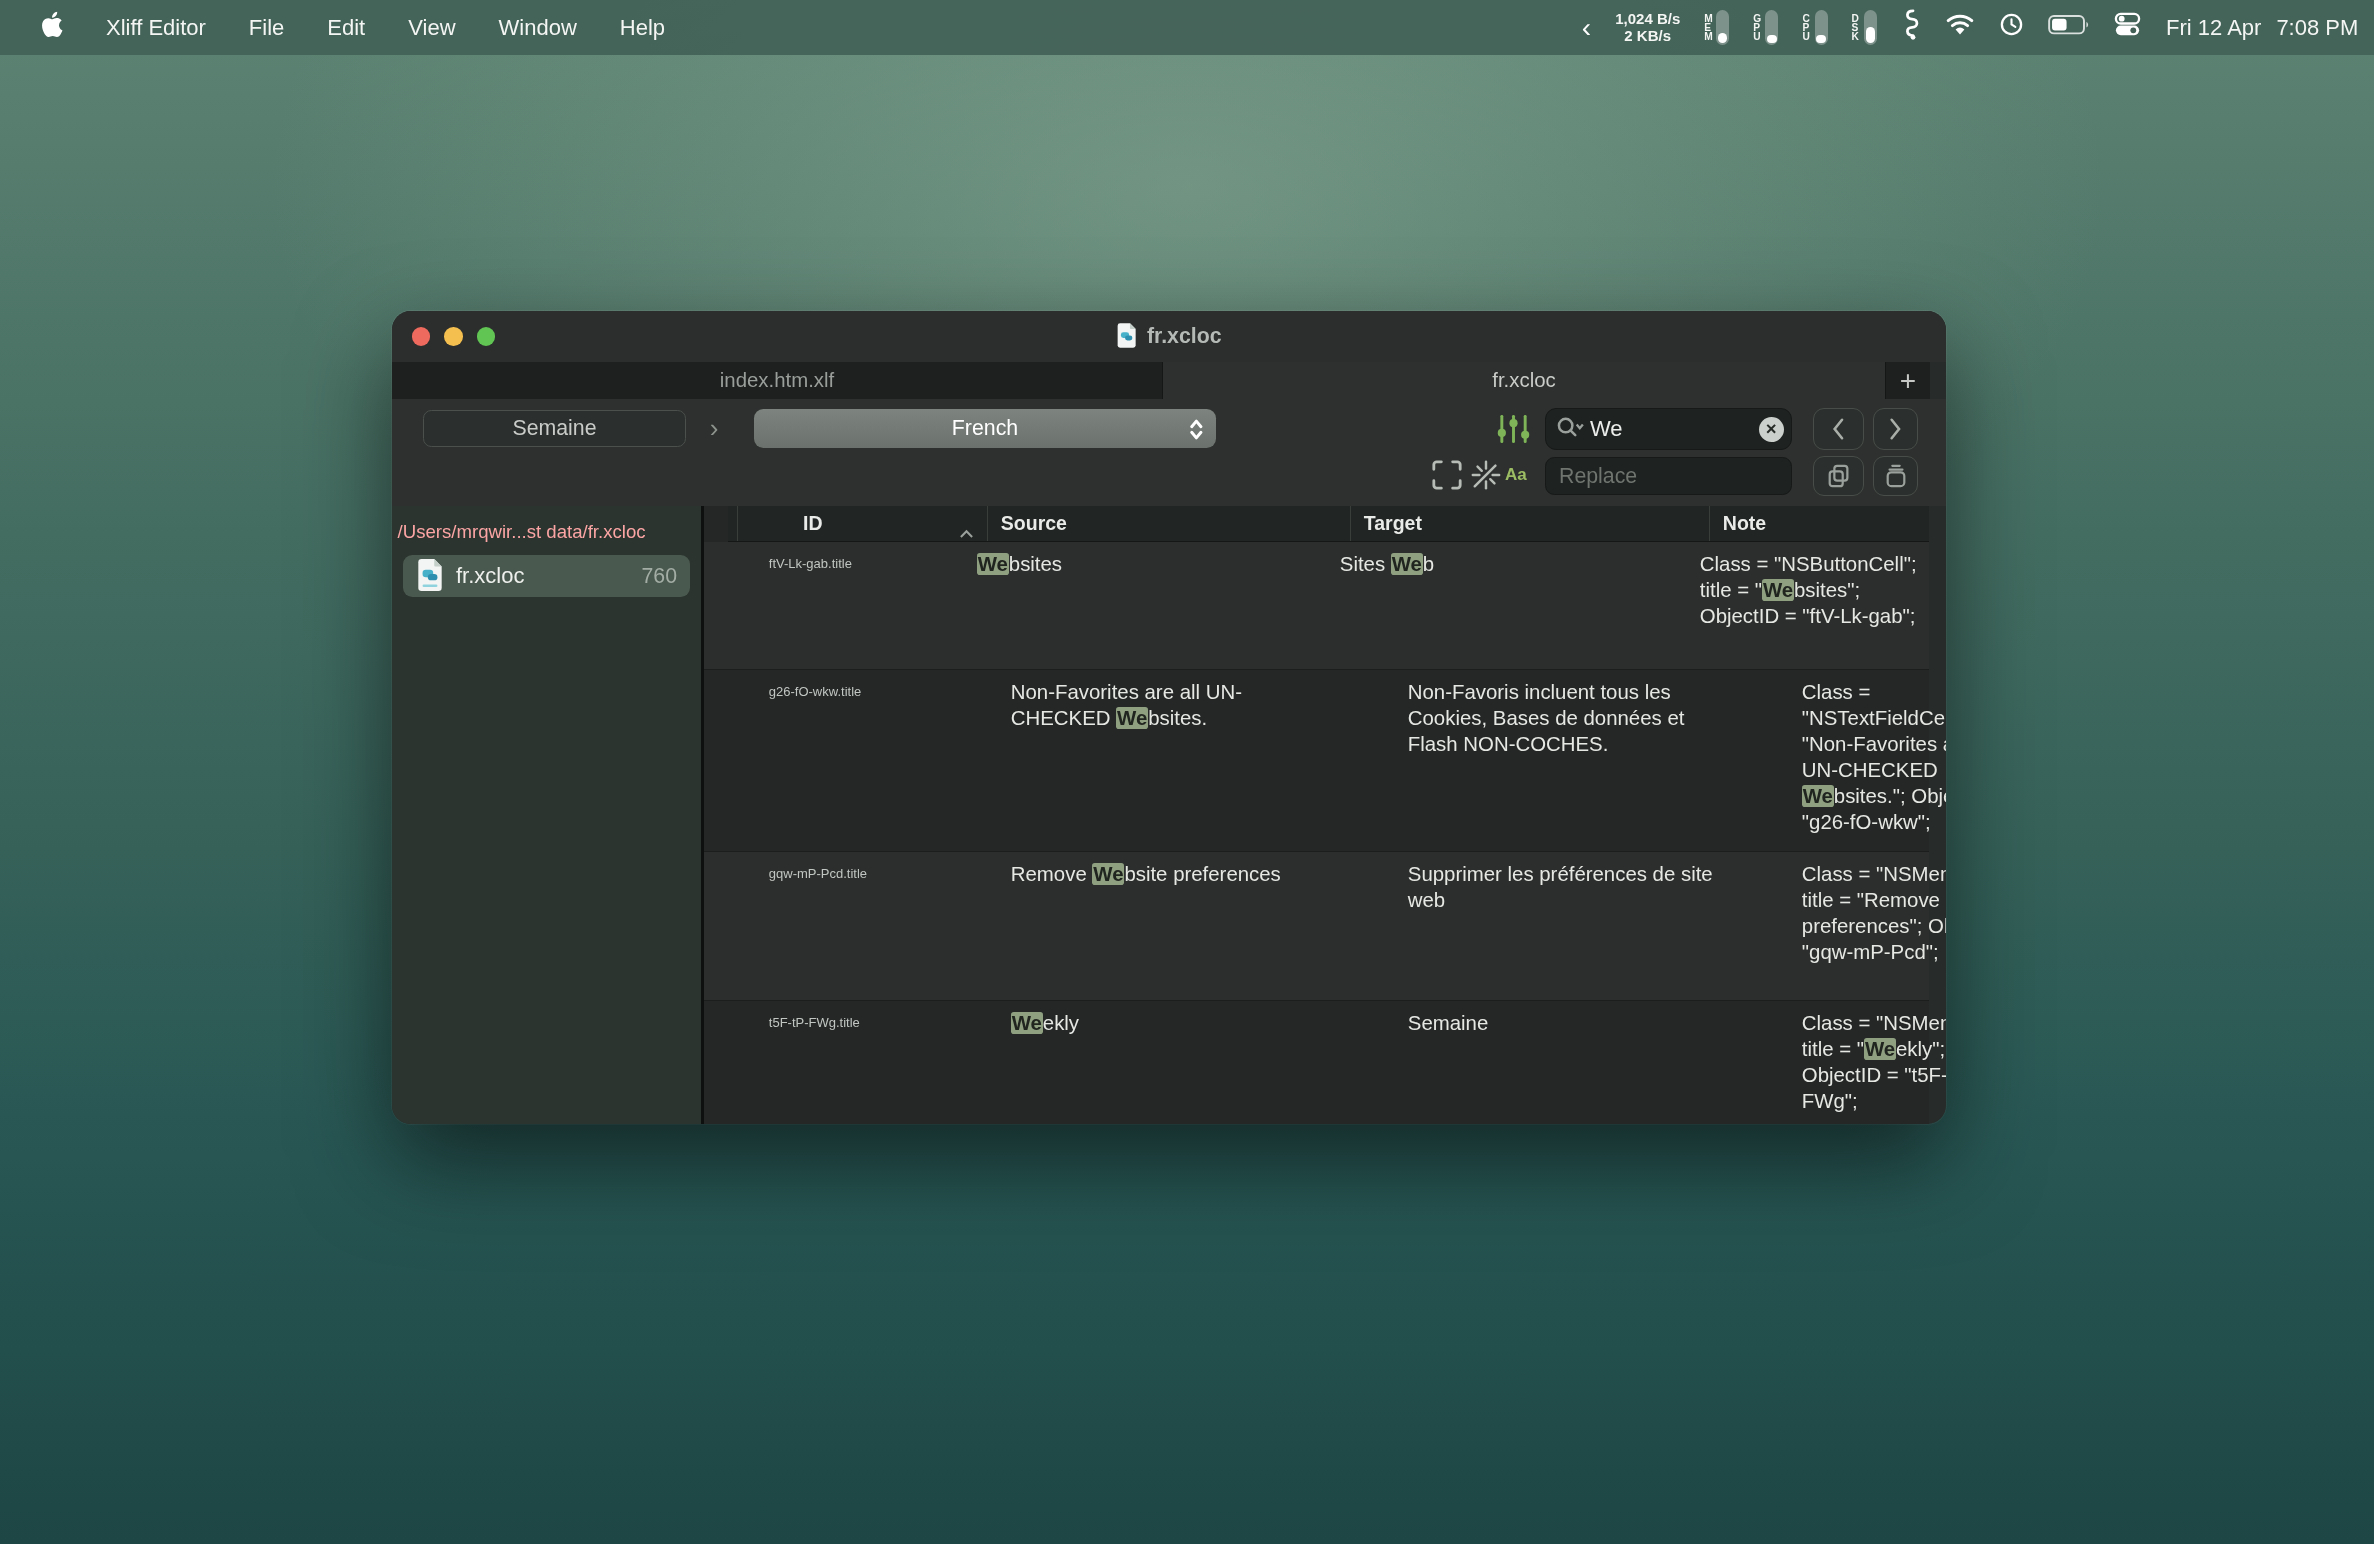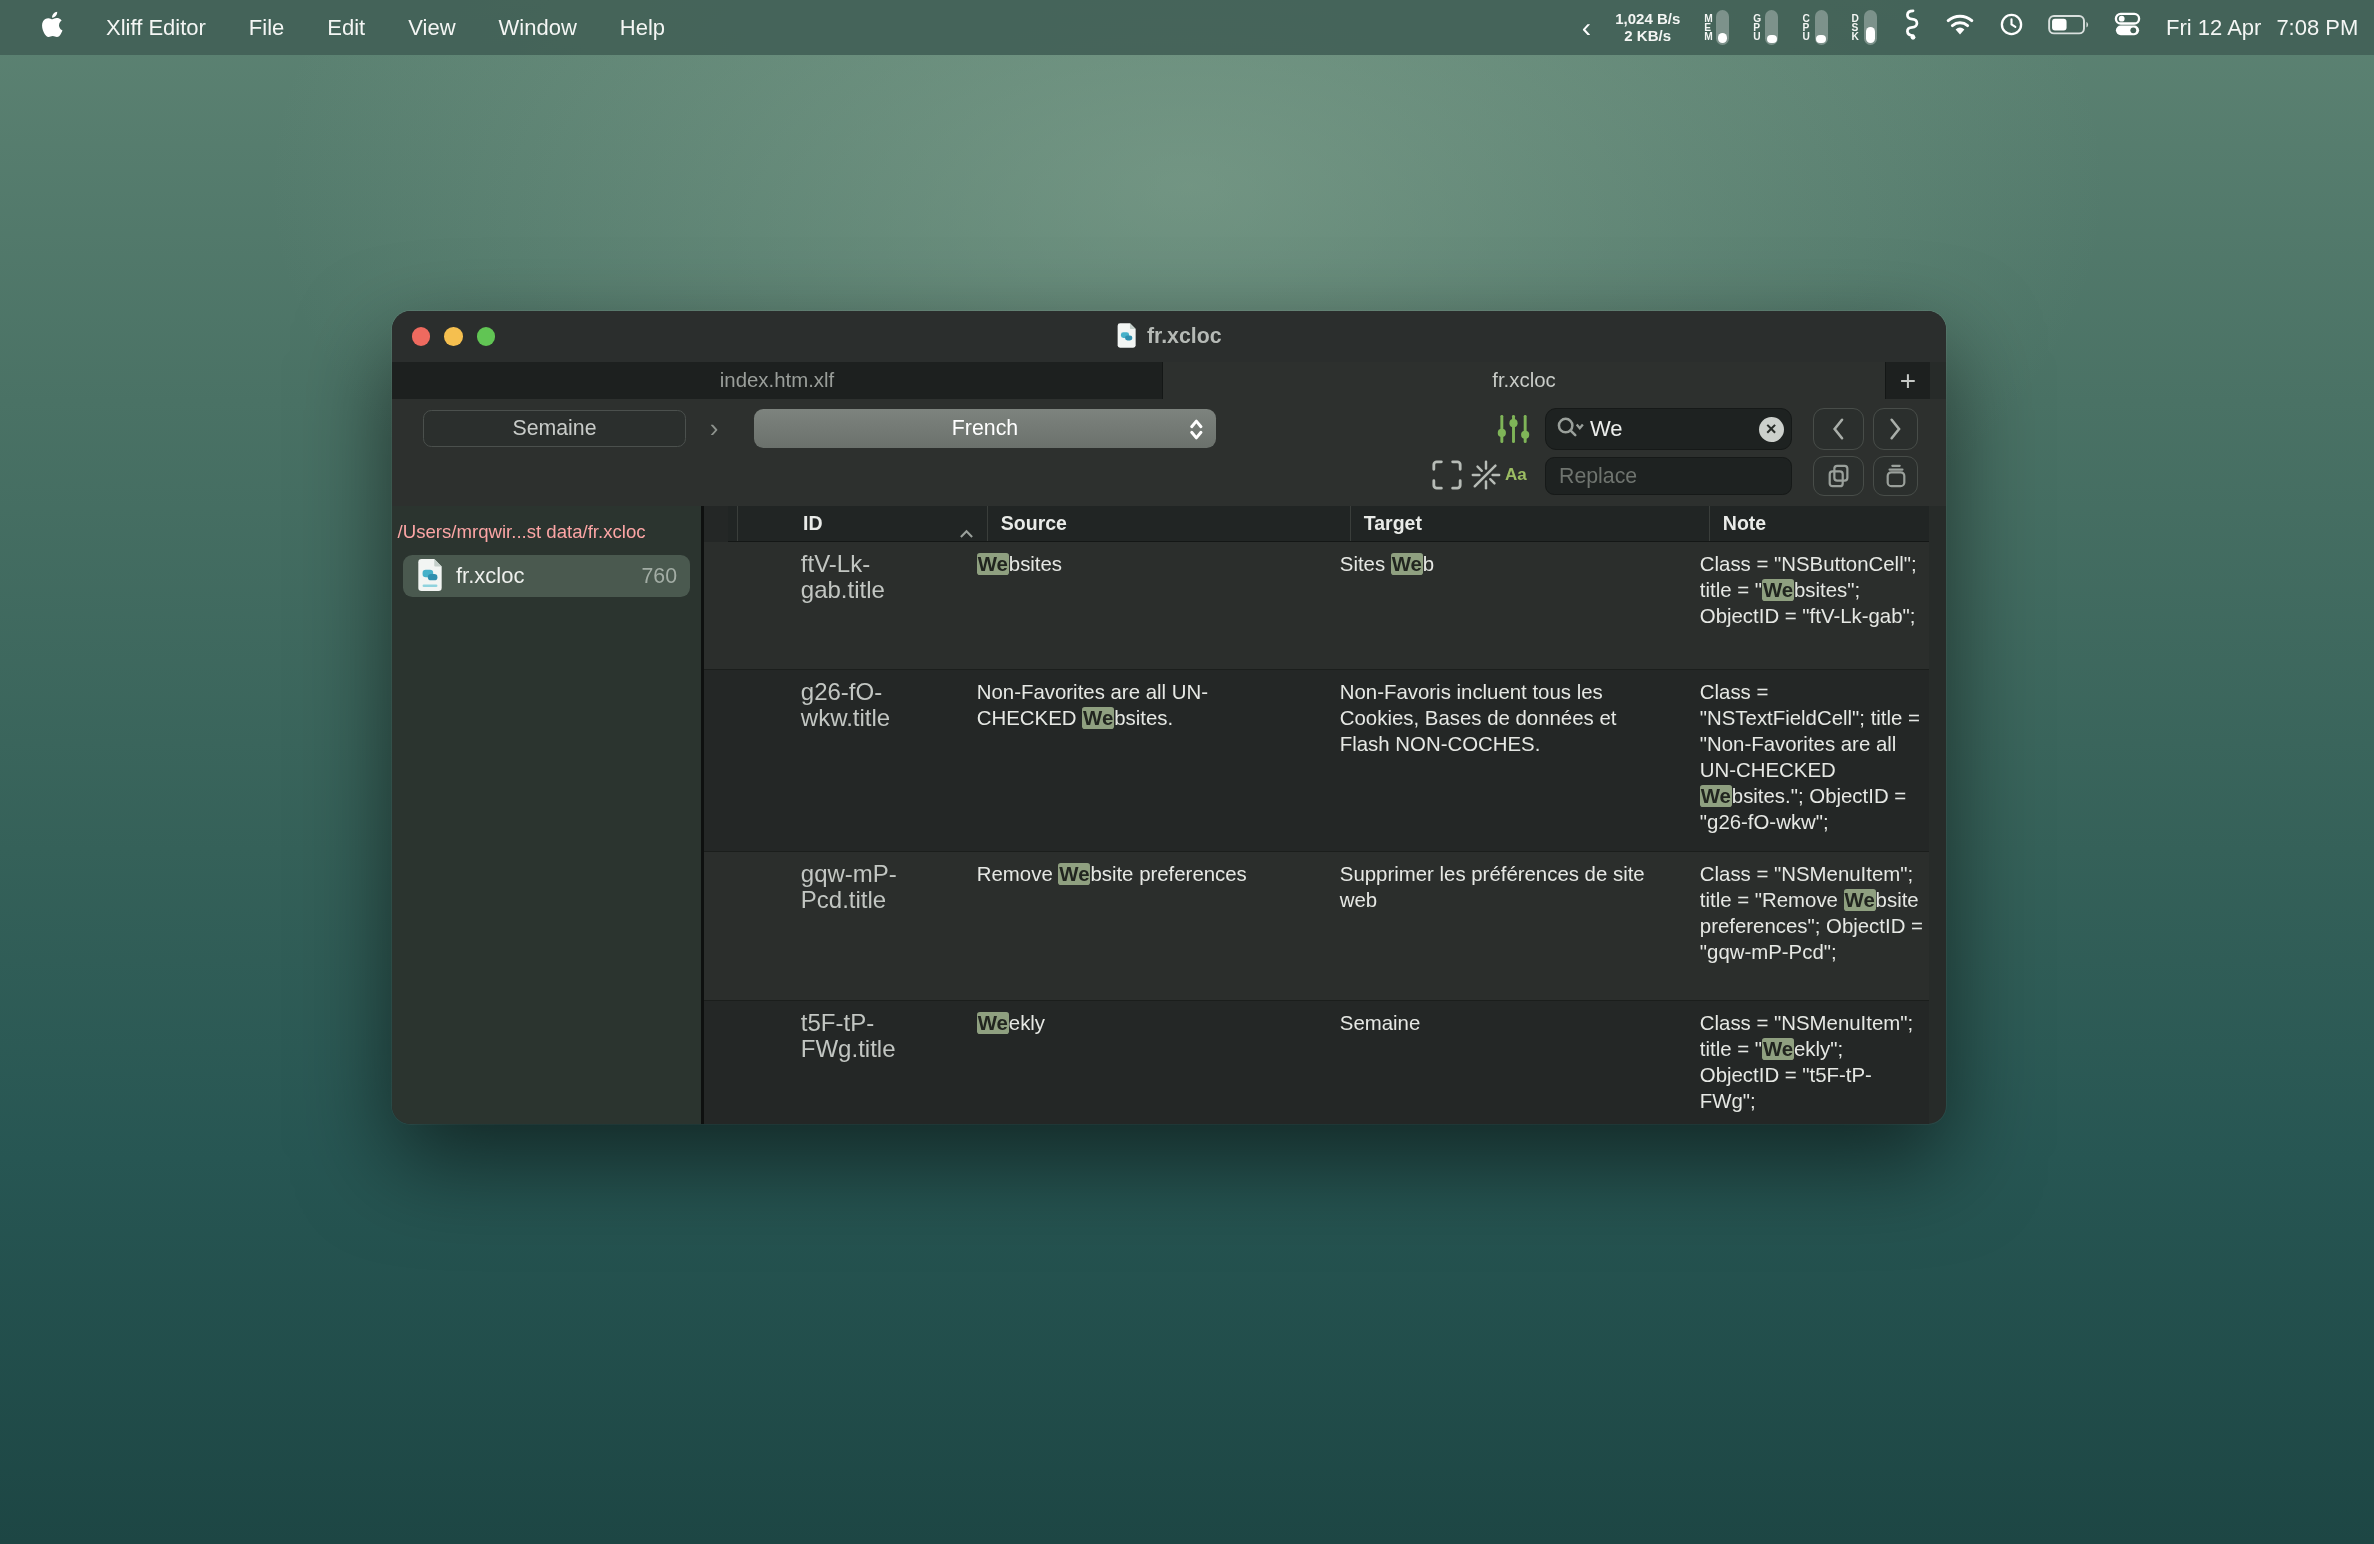--- a/index.html
+++ b/index.html
@@ -99,23 +99,23 @@
   .thead { height:41px; background:#212524; display:grid; grid-template-columns:260px 363px 359px 244px;
     border-bottom:1.9px solid #141716;margin-left:24px; }
   .th { display:flex; align-items:center; color:#e9ebe8; font-size:19.5px; font-weight:600; position:relative;
     padding-left:13px; border-right:0.9px solid #3a3e3b; }
   .th-id { padding-left:65px; border-left:0.9px solid #3a3e3b; margin-left:9.3px; }
   .th:last-child { border-right:none; }
   .sort-ind { position:absolute; right:13px; top:15px; }
   .tbody { flex:1; display:flex; flex-direction:column; }
   .trow { display:grid; grid-template-columns:260px 363px 359px 244px; background:#2b2e2c; }
   .trow.alt { background:#242726; }
-  .trow + .trow { border-top:1.9px solid #1b1e1c; }
+  .trow + .trow { border-top:1.9px solid #1b1e1c;gap:34px; }
   .cell { padding:9.3px 24px 0 13px; color:#e6e8e4; font-size:20.4px; line-height:26px; }
-  .cell-id { padding-left:97px; font-size:24px; color:#c2c6c2; }
+  .cell-id { padding-left:65px; font-size:13px; color:#c2c6c2; }
   .cell-note { padding-right:5.6px; padding-left:14px; }
   .hl { background:var(--highlight,#8fa080); color:#21251f; border-radius:2.8px; font-weight:600; padding:0 0.9px; }
 </style>
 </head>
 <body>
 
 <div class="desktop">
 
   <div class="menubar">
     <div class="menubar-left">

